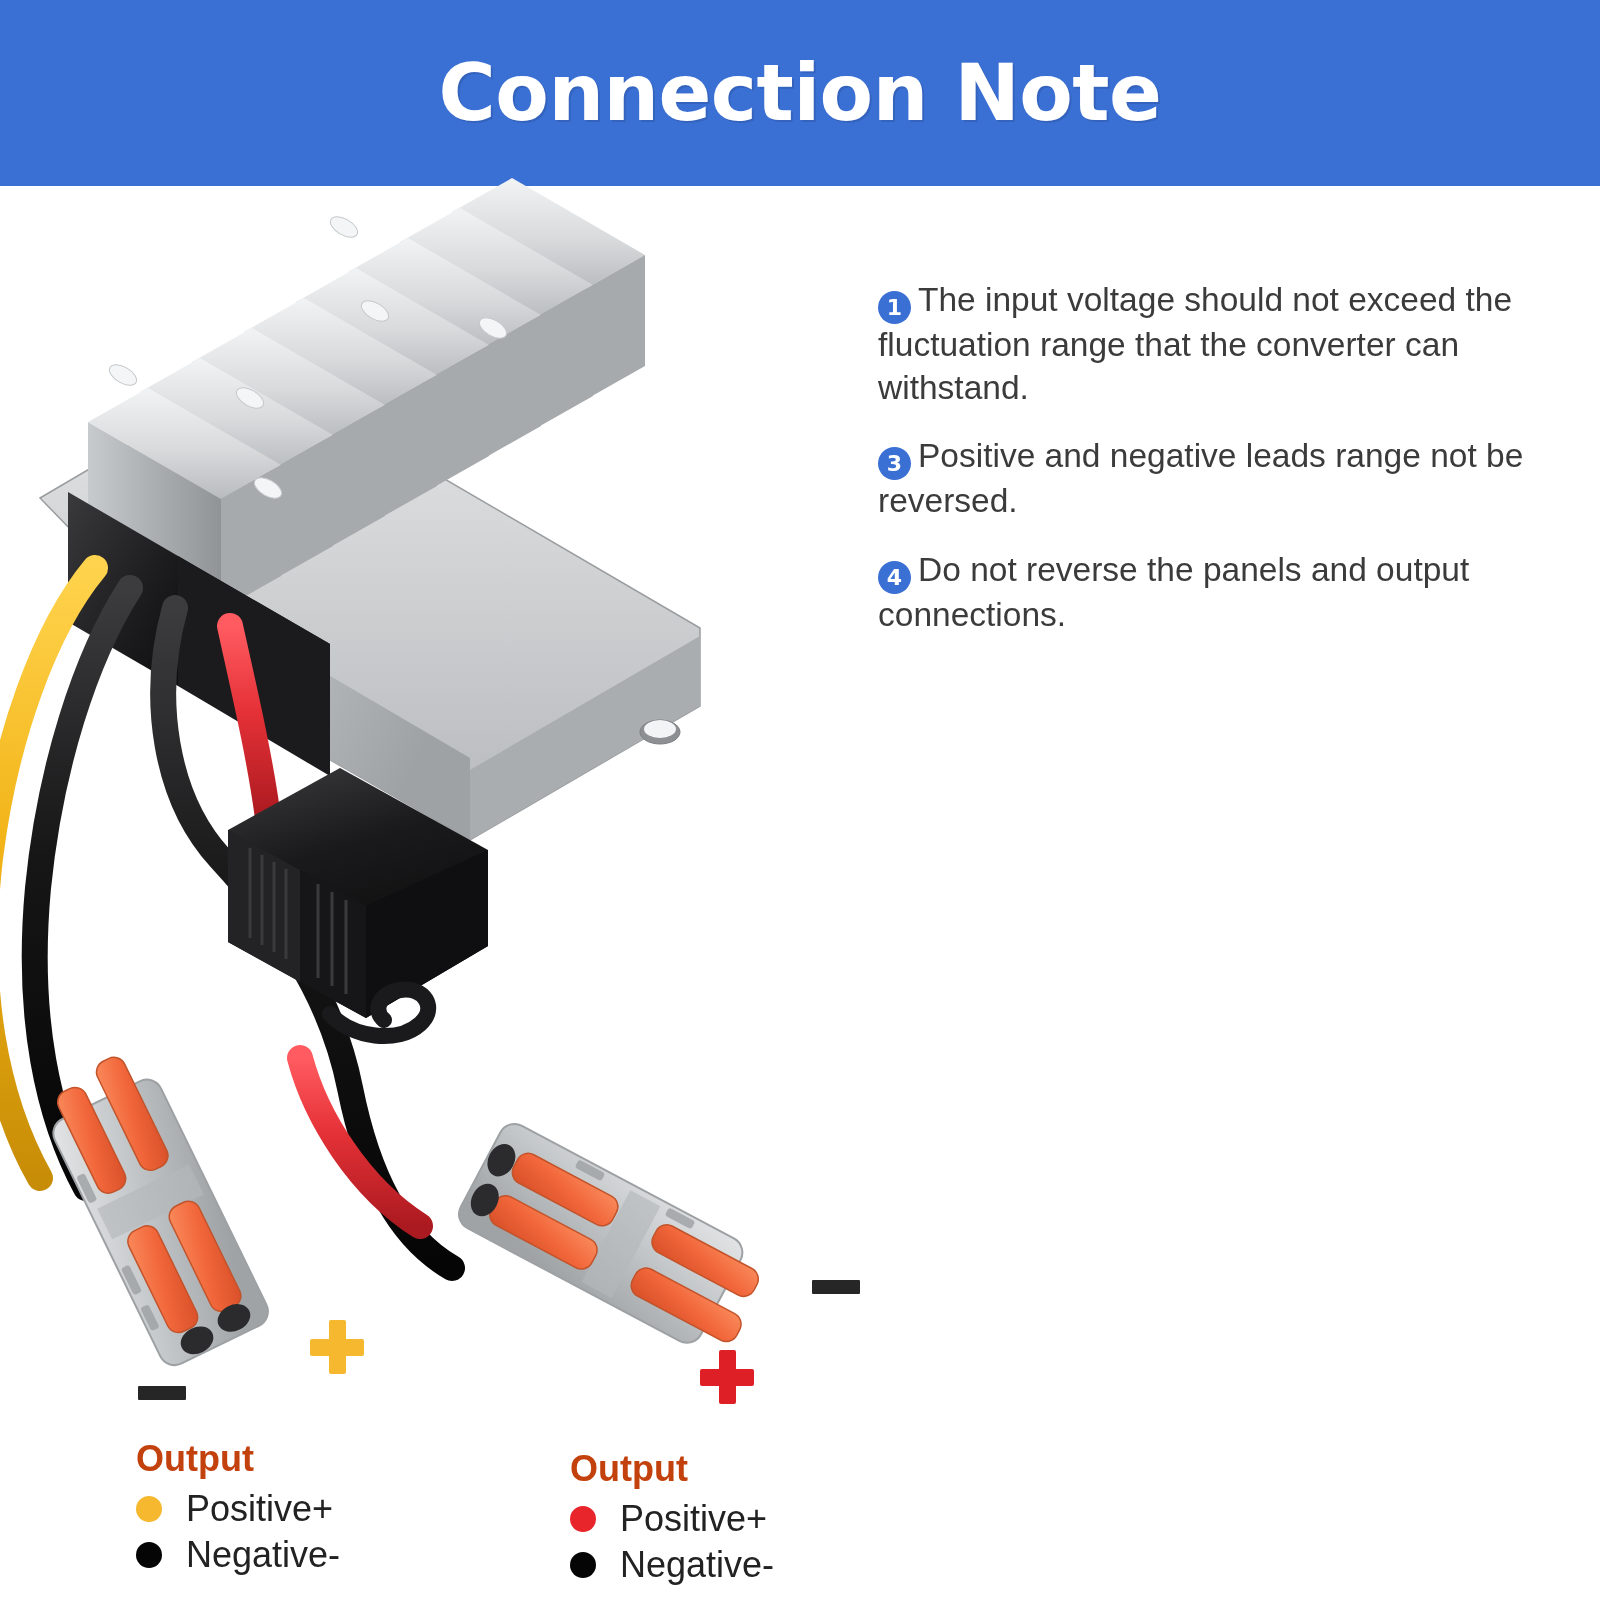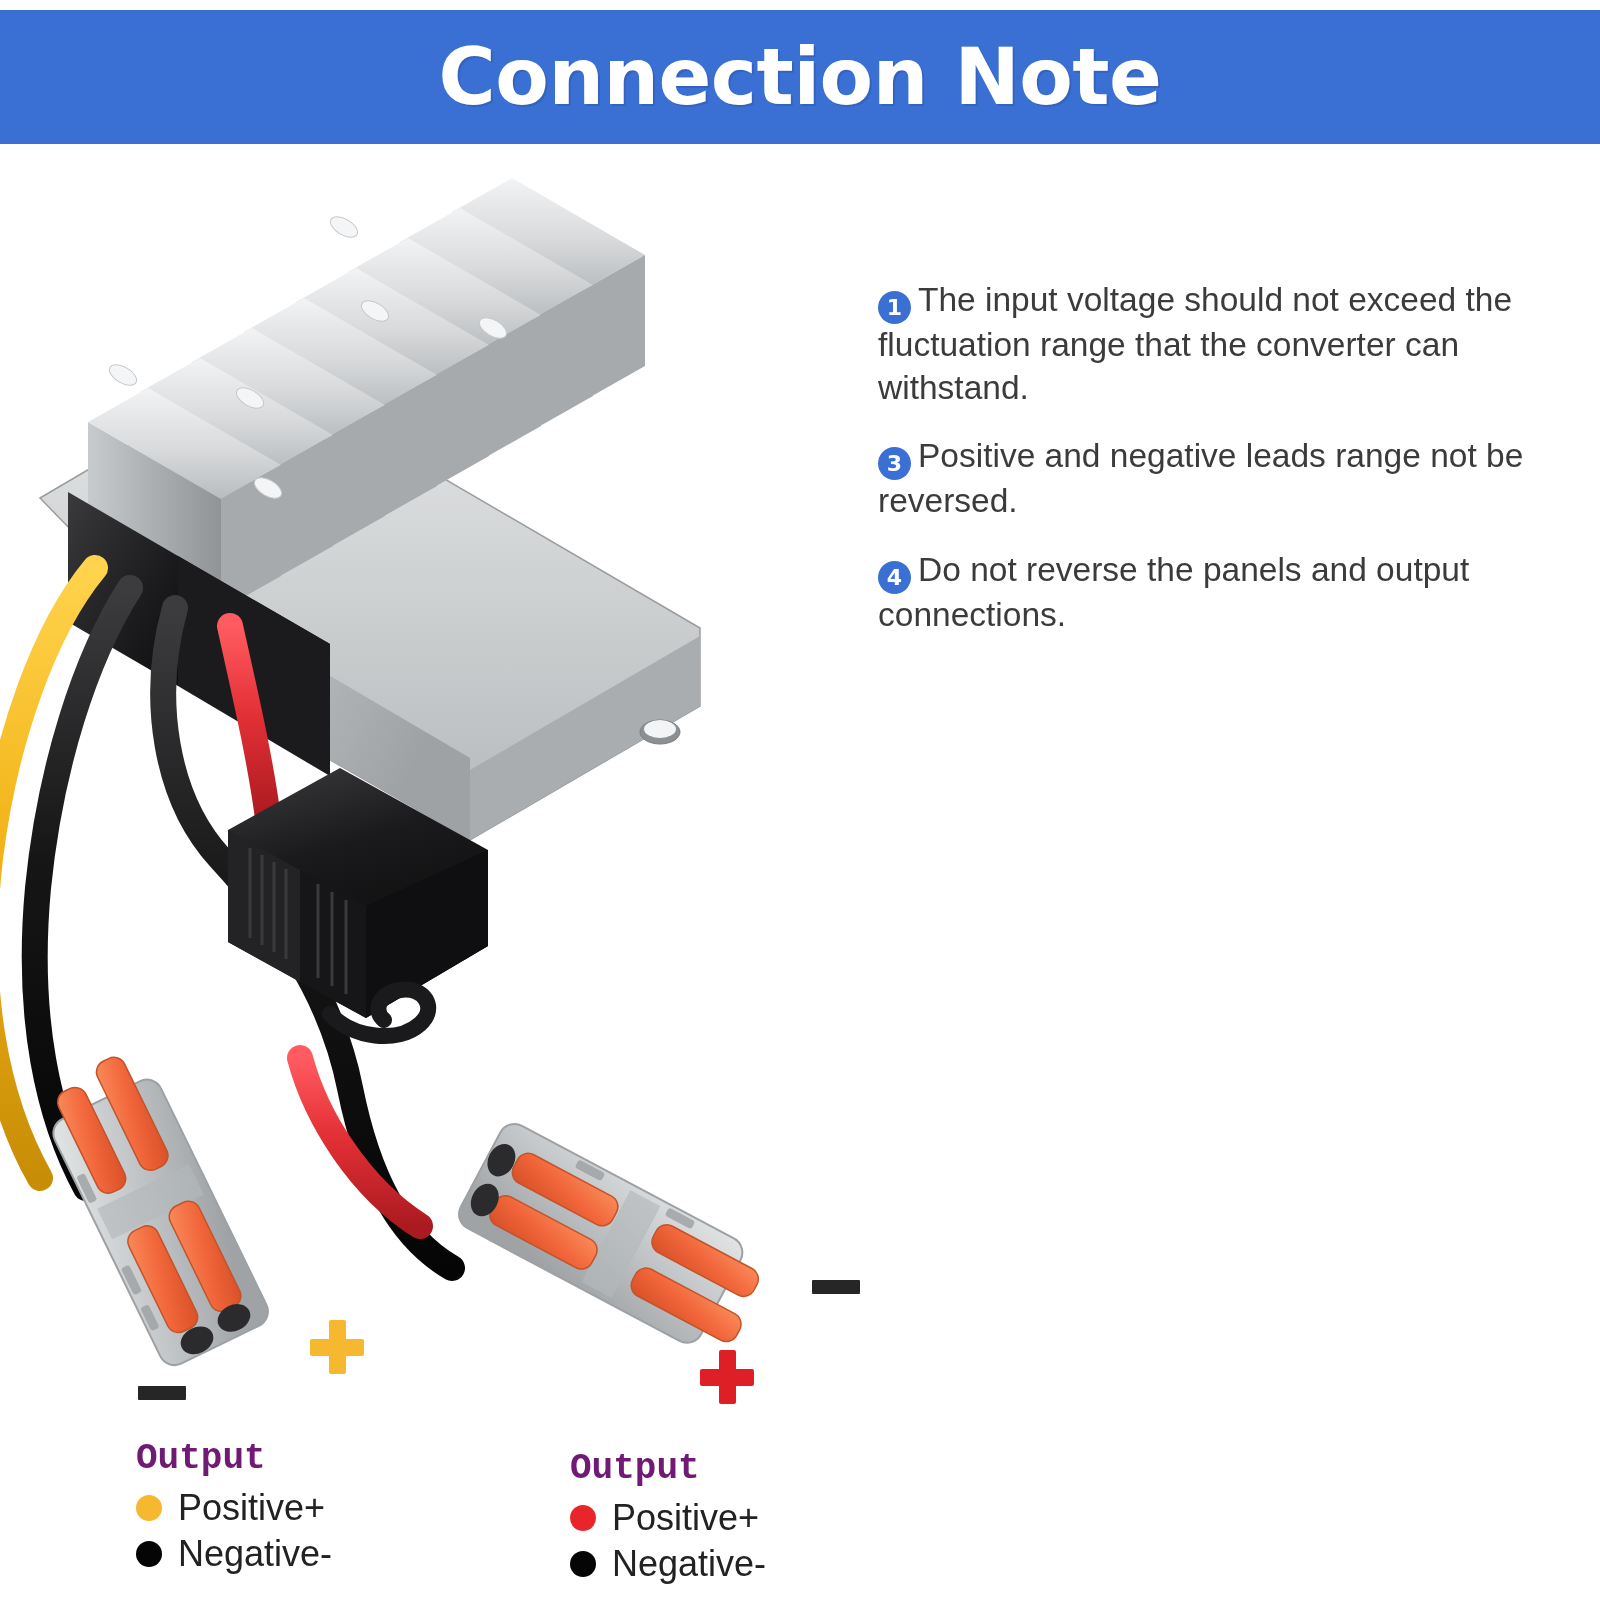--- a/index.html
+++ b/index.html
@@ -10,23 +10,23 @@
     width: 1600px; height: 1600px;
     font-family: "Liberation Sans", sans-serif;
     overflow: hidden;
     position: relative;
   }
   #page { position: relative; width: 1600px; height: 1600px; background:#fff; }
 
   
   .header {
     position: absolute; left: 0; top: 0;
-    width: 1600px; height: 134px;
+    width: 1600px; height: 186px;
     background: #3A6FD4;
-    display: flex; align-items: center; justify-content: center; margin-top: 10px;
+    display: flex; align-items: center; justify-content: center;
   }
   .header-title {
     color: #ffffff;
     font-size: 78px;
     font-weight: bold;
     letter-spacing: -0.5px;
     font-family: "DejaVu Sans", sans-serif;
     text-shadow: 2px 2px 0 rgba(0,0,0,0.10);
   }
 
@@ -58,25 +58,25 @@
     line-height: 33px;
     text-align: center;
     vertical-align: -4px;
     margin-right: 7px;
     font-family: "DejaVu Sans", sans-serif;
   }
 
   
   .legend { position: absolute; }
   .legend-title {
-    font-size: 36px; font-weight: bold; color: #701a75;
-    margin-bottom: 8px; font-family: Liberation Mono, monospace;
+    font-size: 36px; font-weight: bold; color: #c2410c;
+    margin-bottom: 8px; font-family: Liberation Sans, sans-serif;
   }
   .legend-row {
-    display: flex; align-items: center; gap: 16px;
+    display: flex; align-items: center; gap: 24px;
     font-size: 36px; color: #222; margin-bottom: 4px;
     font-family: "Liberation Sans", sans-serif;
   }
   .dot { width: 26px; height: 26px; border-radius: 50%; flex: 0 0 auto; }
 
   
   .minus-mark { position: absolute; background: #262626; border-radius: 1px; }
   .plus-mark  { position: absolute; }
   .plus-mark .bar-h, .plus-mark .bar-v { position: absolute; border-radius: 2px; }
 

